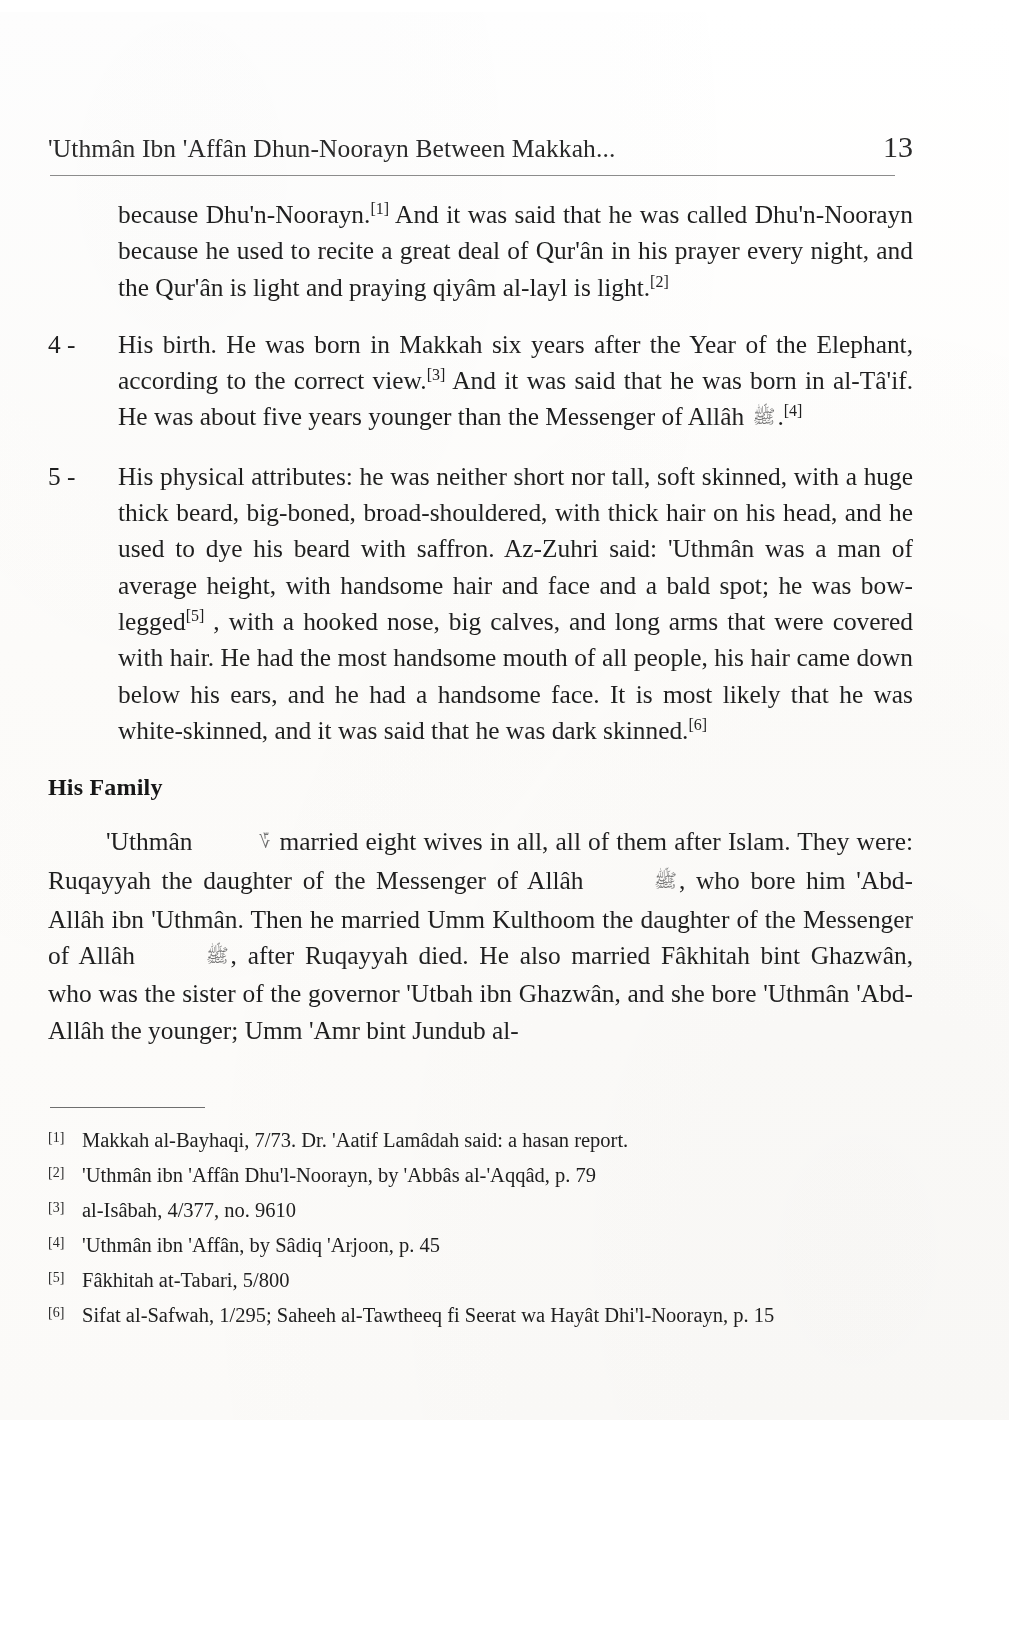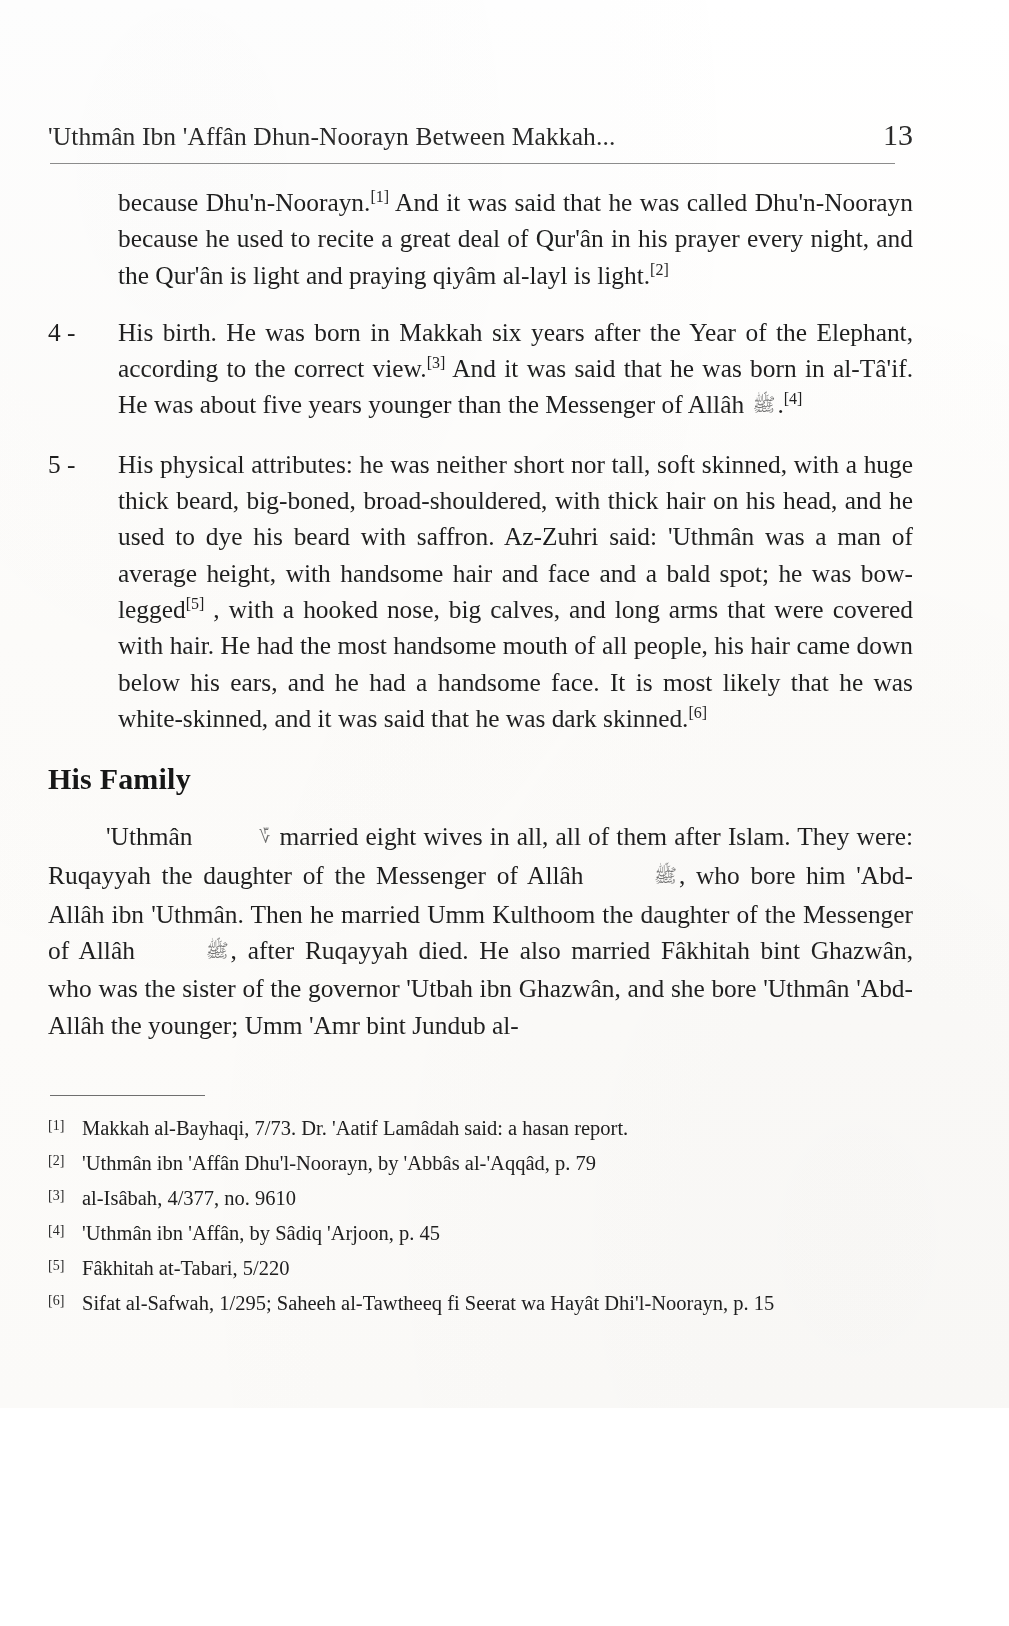--- a/index.html
+++ b/index.html
@@ -8,21 +8,21 @@
     background: #ffffff;
   }
   body {
     font-family: "Liberation Serif", "DejaVu Serif", serif;
     color: #1c1c1c;
   }
   .page {
     position: relative;
     width: 1009px;
     height: 1408px;
-    margin: 0 auto;
+    margin: 12px auto;
     background: #fdfdfc;
     overflow: hidden;
   }
   .paper-grain {
     position: absolute;
     inset: 0;
     background:
       radial-gradient(ellipse at 18% 12%, rgba(0,0,0,0.012), rgba(0,0,0,0) 55%),
       radial-gradient(ellipse at 85% 88%, rgba(0,0,0,0.015), rgba(0,0,0,0) 60%),
       linear-gradient(180deg, #ffffff 0%, #fdfcfa 45%, #fbfaf8 100%);
@@ -110,21 +110,21 @@
     font-size: 19px;
     color: #6e6e6e;
     transform: translateY(-2px);
     padding: 0 2px;
     font-family: "DejaVu Sans", sans-serif;
   }
   .honorific.small { font-size: 17px; }
 
   h2.section-heading {
     margin: 26px 0 0 0;
-    font-size: 30px;
+    font-size: 24px;
     font-weight: bold;
     letter-spacing: 0.2px;
     color: #171717;
   }
   p.indented {
     text-indent: 58px;
     margin-top: 22px;
   }
 
   
@@ -217,21 +217,21 @@
         <span class="fn-text"><span class="italic">al-Isâbah</span><span>, 4/377, no. 9610</span></span>
       </div>
 
       <div class="fn-row">
         <span class="fn-num">[4]</span>
         <span class="fn-text"><span class="italic">'Uthmân ibn 'Affân</span><span>, by Sâdiq 'Arjoon, p. 45</span></span>
       </div>
 
       <div class="fn-row">
         <span class="fn-num">[5]</span>
-        <span class="fn-text"><span class="italic">Fâkhitah at-Tabari</span><span>, 5/220</span></span>
+        <span class="fn-text"><span class="italic">Fâkhitah at-Tabari</span><span>, 5/800</span></span>
       </div>
 
       <div class="fn-row">
         <span class="fn-num">[6]</span>
         <span class="fn-text"><span class="italic">Sifat al-Safwah</span><span>, 1/295; </span><span class="italic">Saheeh al-Tawtheeq fi Seerat wa Hayât Dhi'l-Noorayn</span><span>, p. 15</span></span>
       </div>
     </div>
 
   </div>
 </div>

